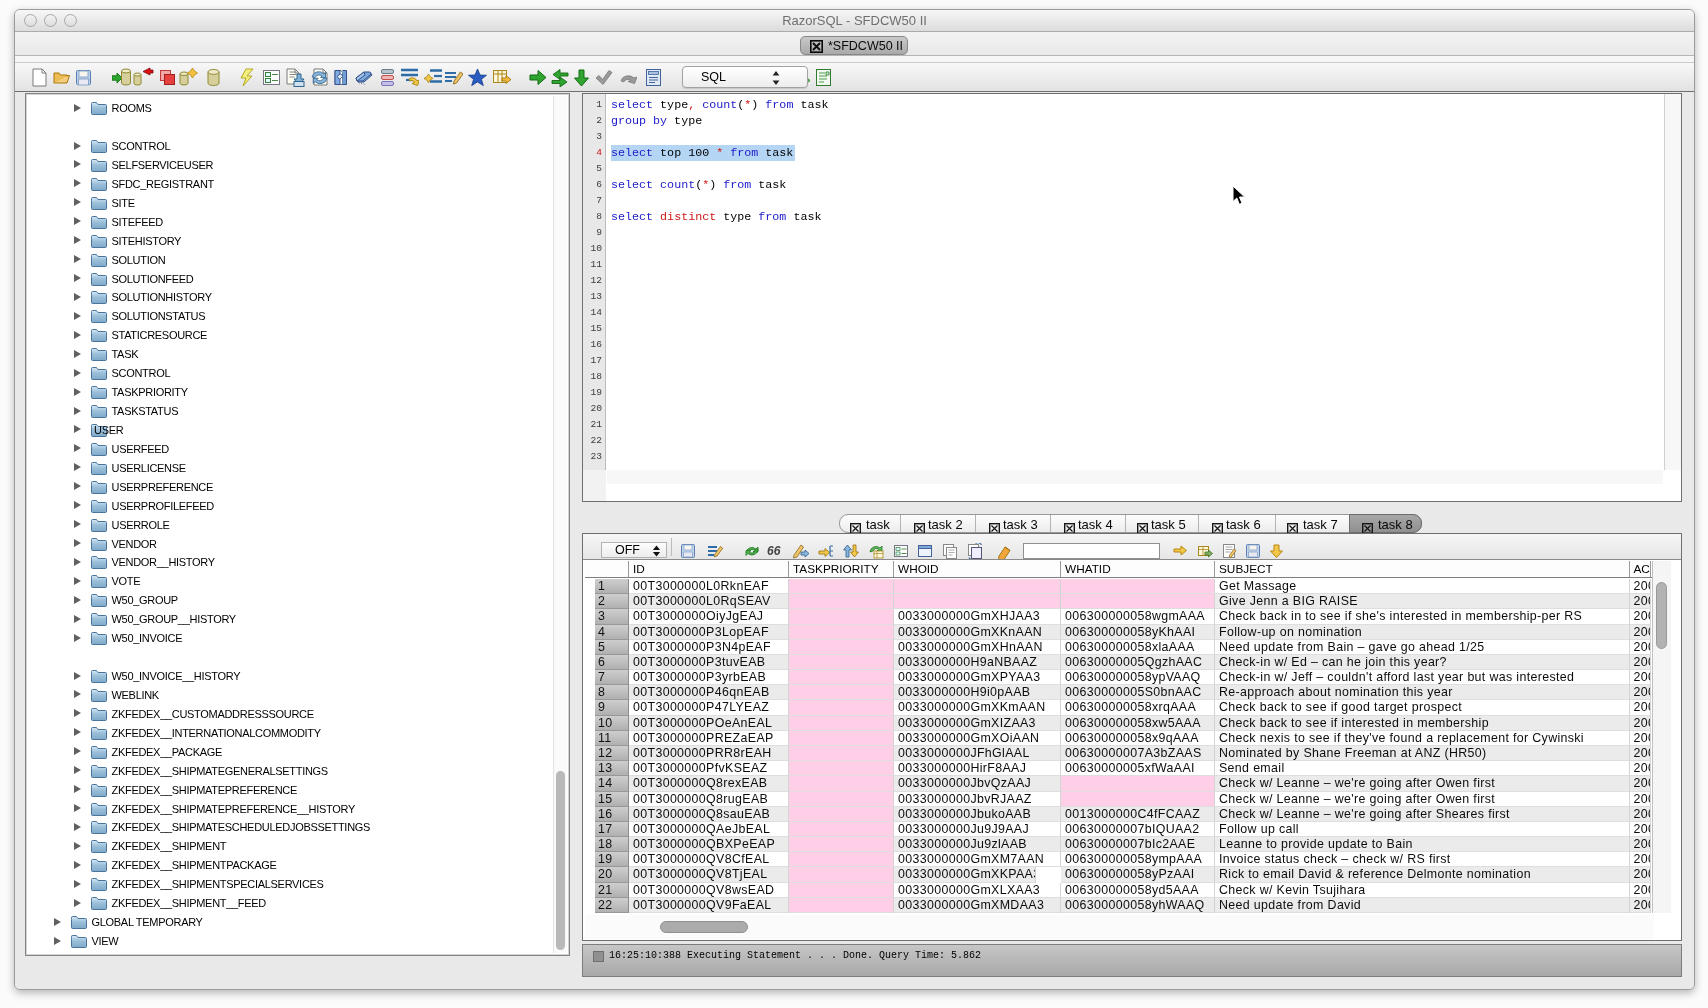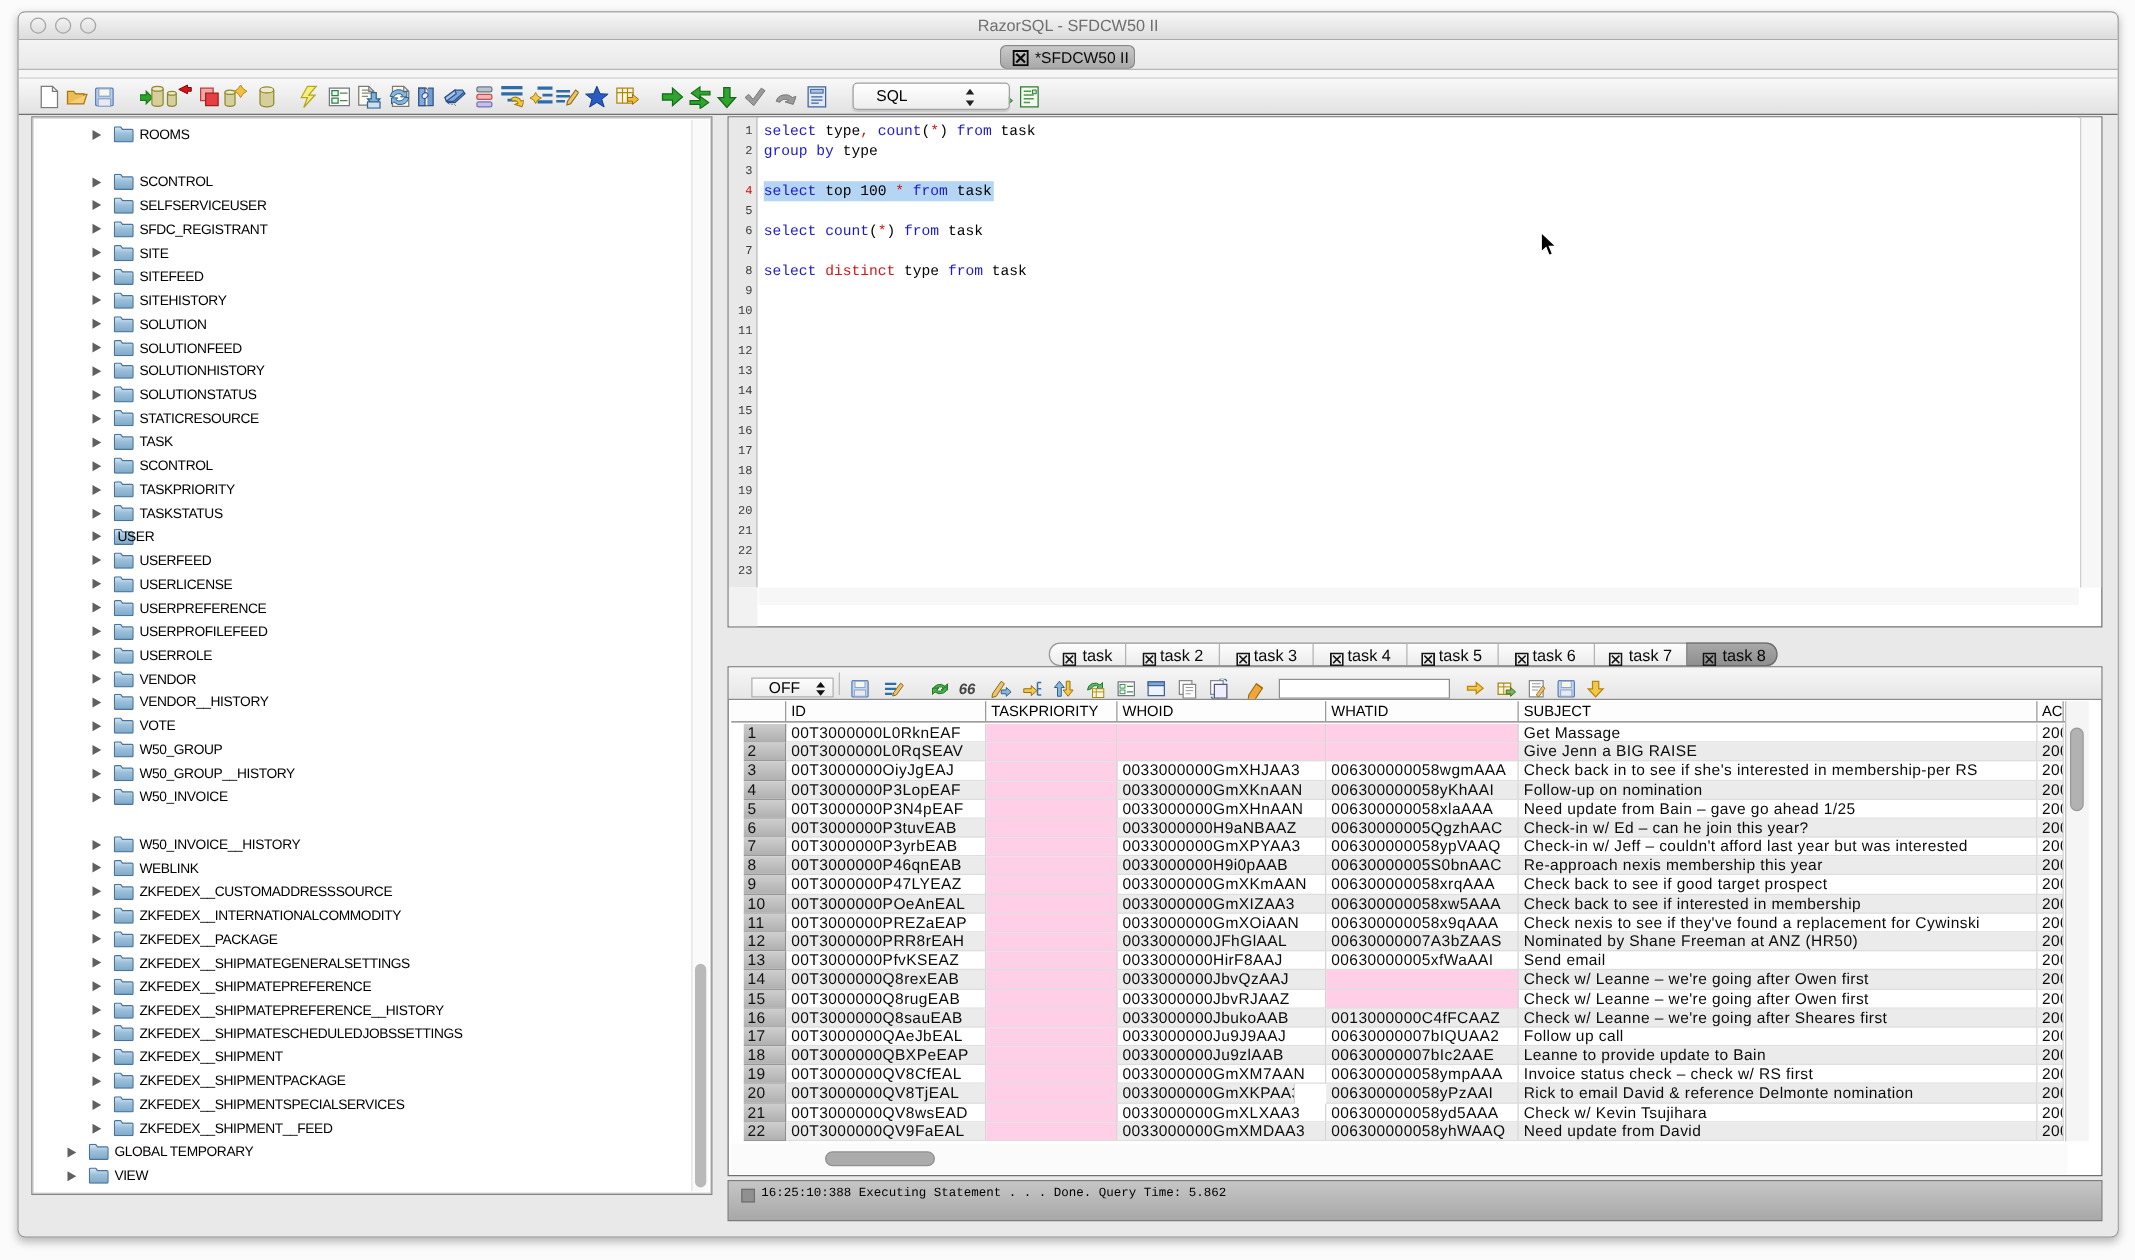--- a/index.html
+++ b/index.html
@@ -1089,21 +1089,21 @@
         <div class="gc" style="left:476.0px;width:154.0px">006300000058ypVAAQ</div>
         <div class="gc" style="left:630.0px;width:414.5px">Check-in w/ Jeff – couldn't afford last year but was interested</div>
         <div class="gc" style="left:1044.5px;width:21.5px">200</div>
       </div>
       <div class="grow even" style="top:106.26px">
         <div class="gnum" style="left:10px;width:34px">8</div>
         <div class="gc" style="left:44.0px;width:160.0px">00T3000000P46qnEAB</div>
         <div class="gc pink" style="left:204.0px;width:105.0px"></div>
         <div class="gc" style="left:309.0px;width:167.0px">0033000000H9i0pAAB</div>
         <div class="gc" style="left:476.0px;width:154.0px">00630000005S0bnAAC</div>
-        <div class="gc" style="left:630.0px;width:414.5px">Re-approach nexis membership this year</div>
+        <div class="gc" style="left:630.0px;width:414.5px">Re-approach about nomination this year</div>
         <div class="gc" style="left:1044.5px;width:21.5px">200</div>
       </div>
       <div class="grow" style="top:121.44px">
         <div class="gnum" style="left:10px;width:34px">9</div>
         <div class="gc" style="left:44.0px;width:160.0px">00T3000000P47LYEAZ</div>
         <div class="gc pink" style="left:204.0px;width:105.0px"></div>
         <div class="gc" style="left:309.0px;width:167.0px">0033000000GmXKmAAN</div>
         <div class="gc" style="left:476.0px;width:154.0px">006300000058xrqAAA</div>
         <div class="gc" style="left:630.0px;width:414.5px">Check back to see if good target prospect</div>
         <div class="gc" style="left:1044.5px;width:21.5px">200</div>

